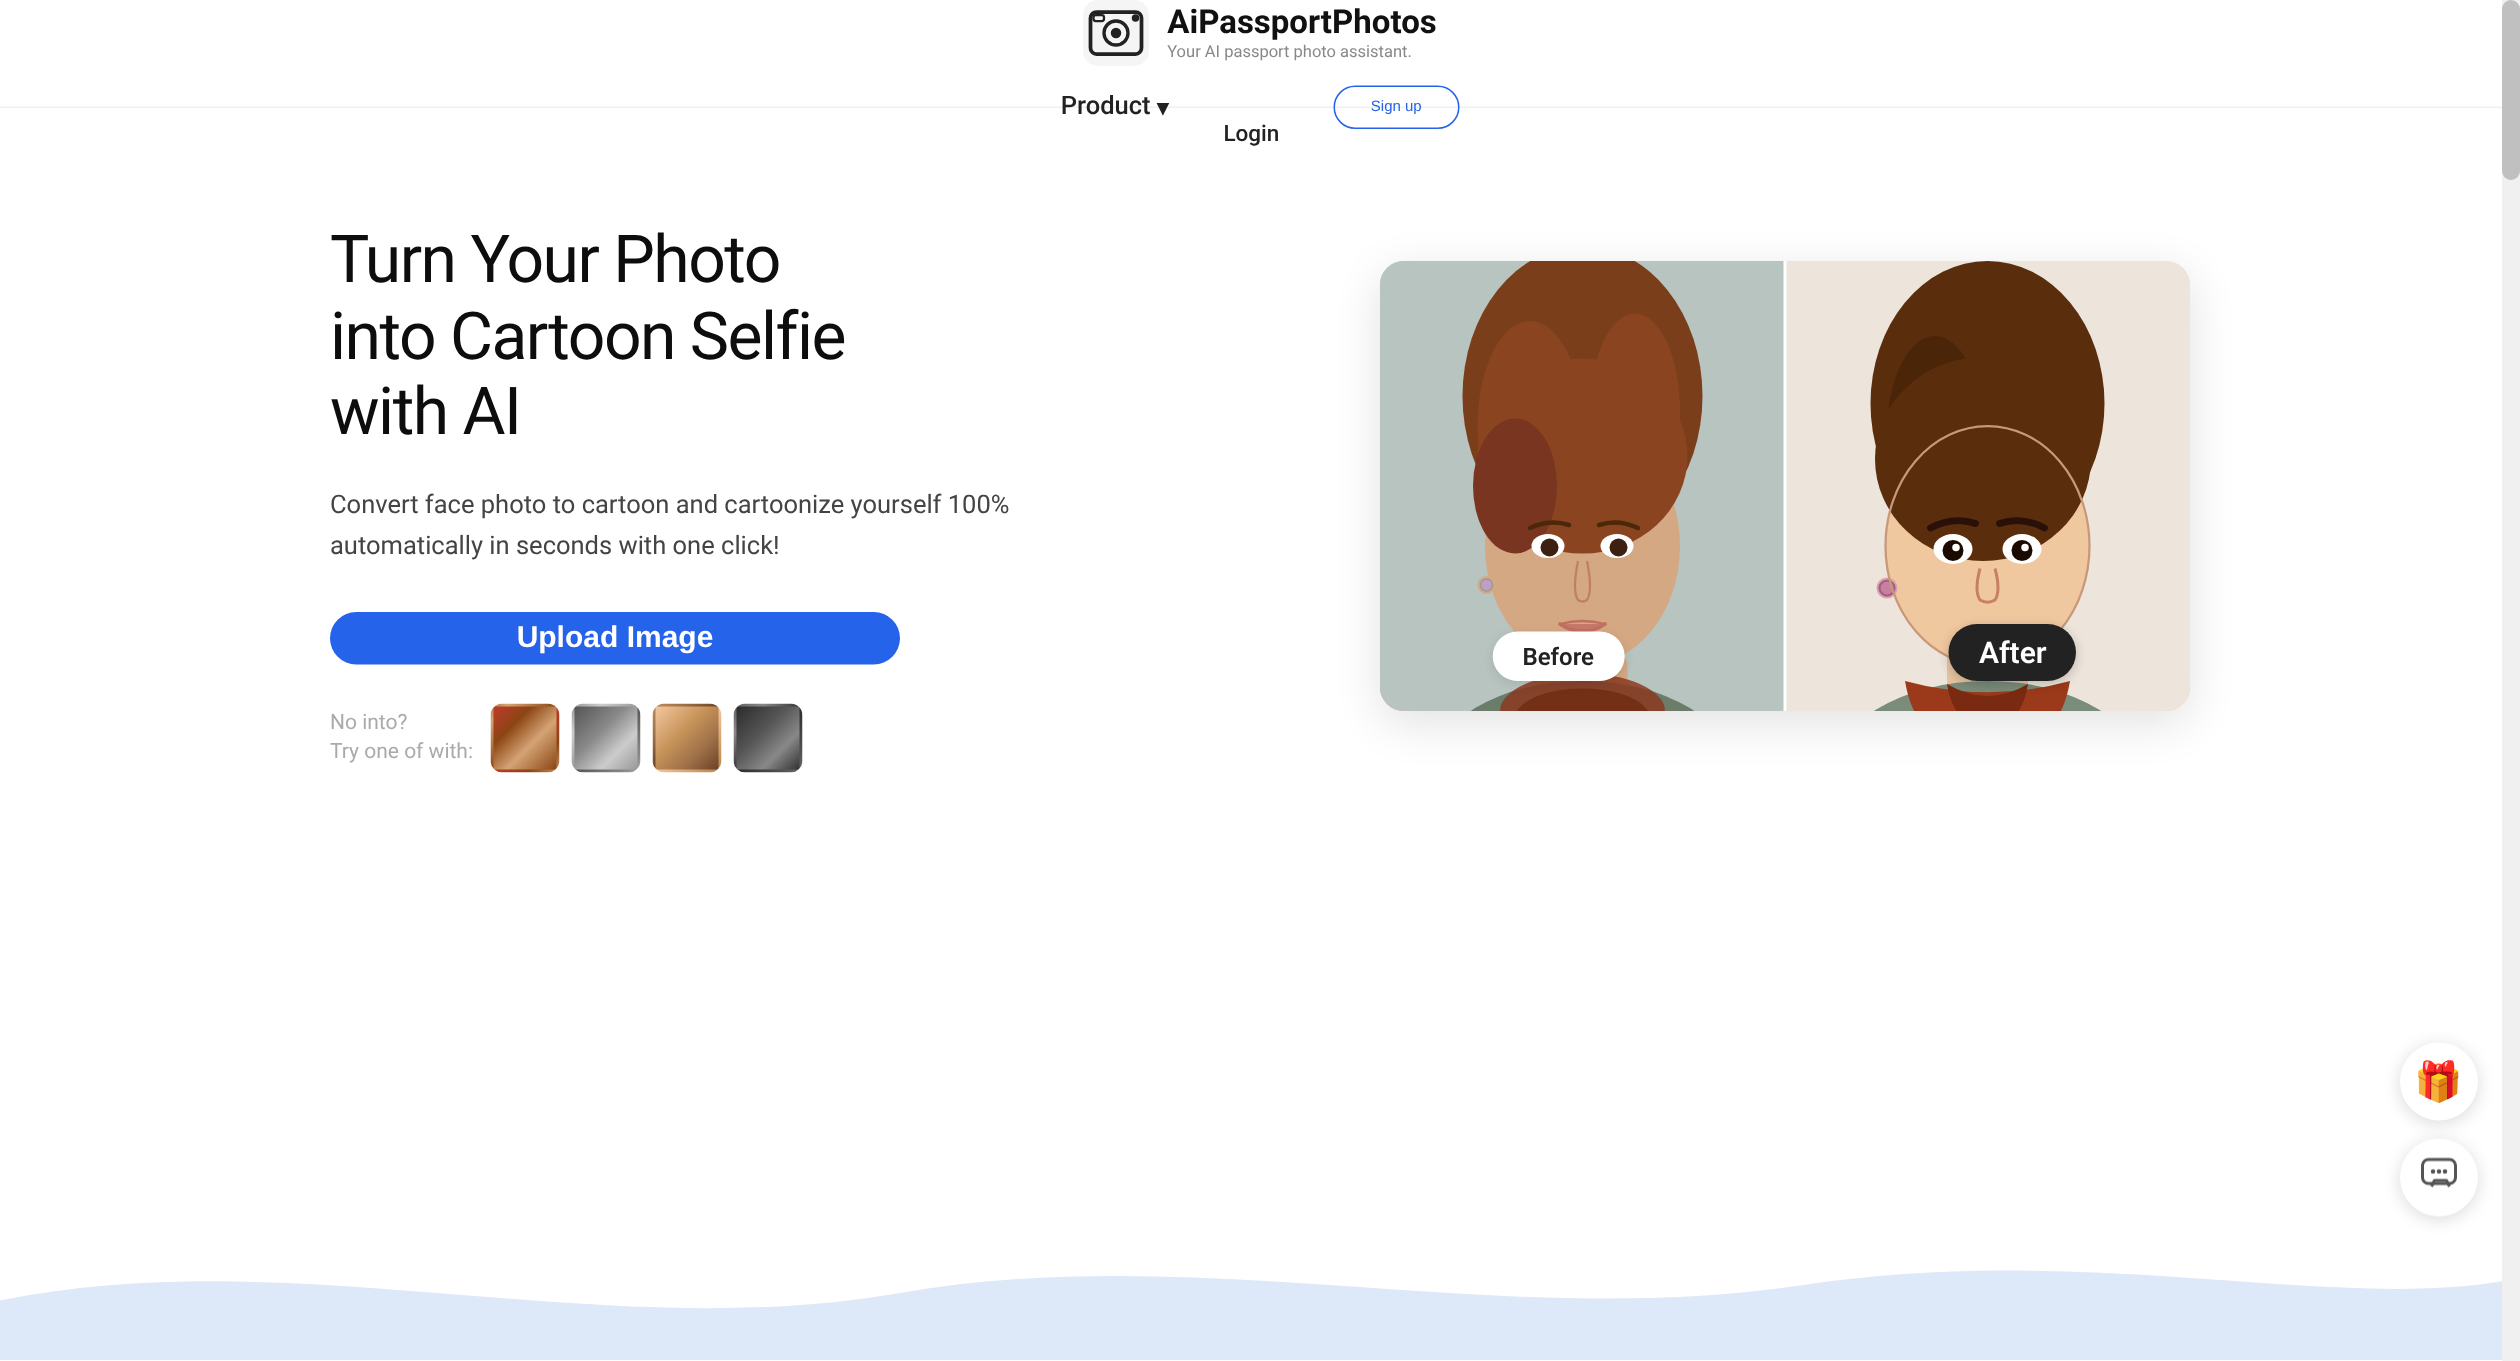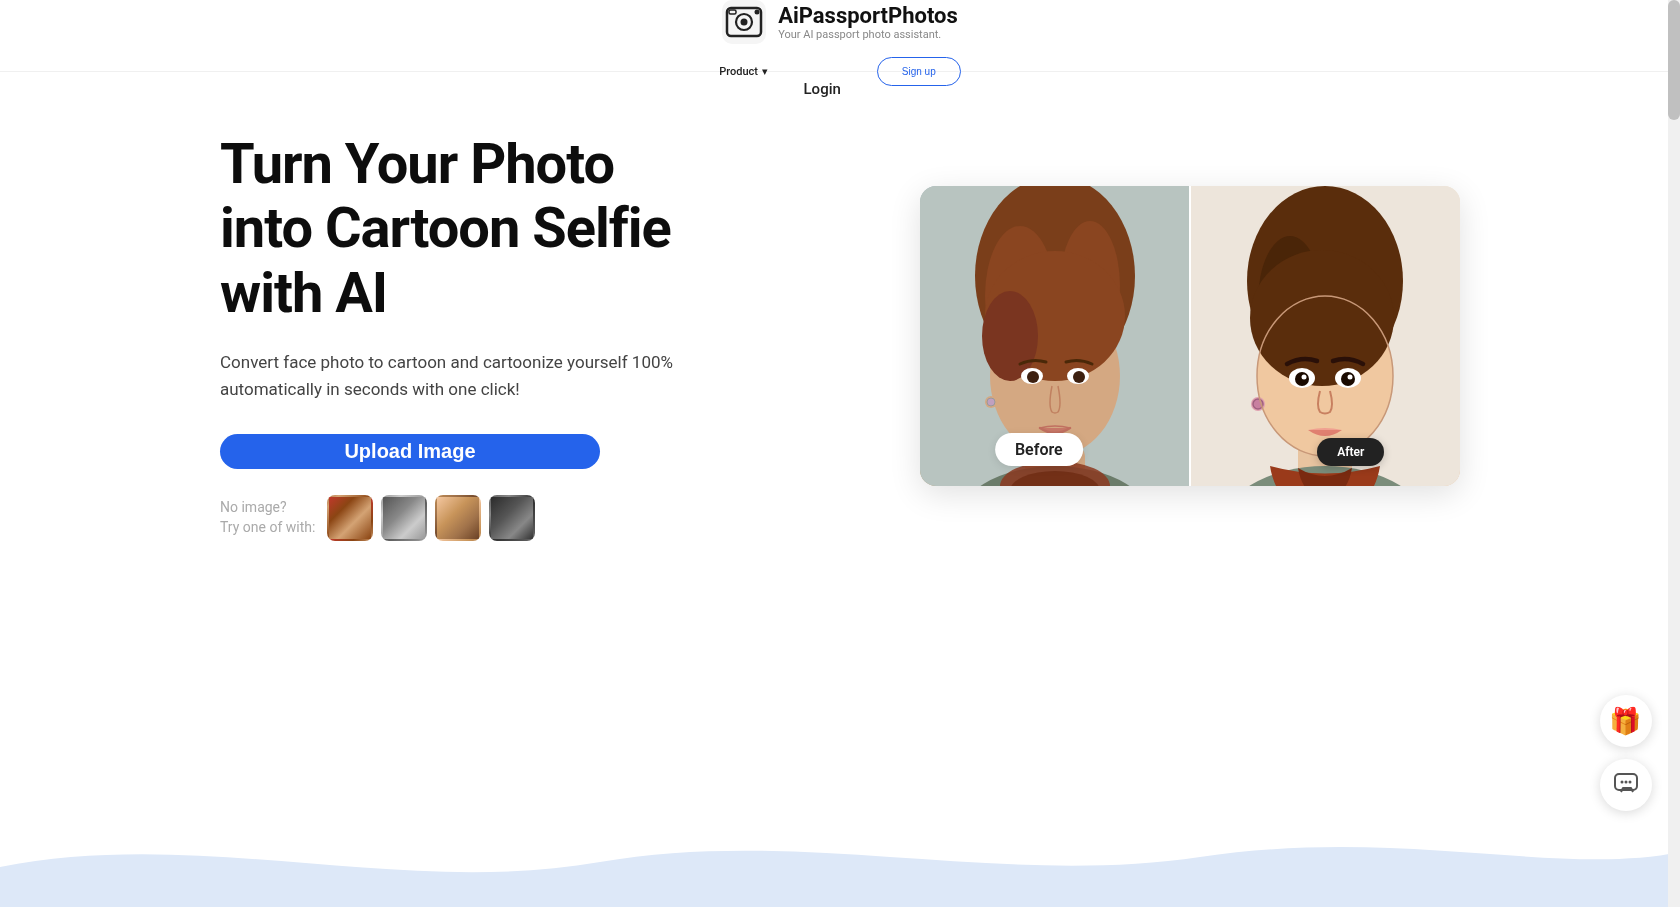--- a/index.html
+++ b/index.html
@@ -48,21 +48,21 @@
     }
     .nav-links {
       display: flex;
       align-items: center;
       gap: 36px;
     }
     .nav-product {
       display: flex;
       align-items: center;
       gap: 4px;
-      font-size: 11px;
+      font-size: 17px;
       color: #222;
       cursor: pointer;
       font-weight: 500;
     }
     .nav-login {
       font-size: 15px;
       color: #222;
       cursor: pointer;
       font-weight: 500;
       margin-top: 36px;
@@ -105,25 +105,26 @@
       gap: 80px;
       position: relative;
     }
     .left-panel {
       flex: 0 0 520px;
       display: flex;
       flex-direction: column;
       gap: 20px;
     }
     .hero-title {
-      font-size: 56px;
-      font-weight: 700;
+      font-size: 44px;
+      font-weight: 400;
       line-height: 1.15;
       color: #0d0d0d;
       letter-spacing: -1px;
+      margin-top: 16px;
     }
     .hero-subtitle {
       font-size: 17px;
       color: #444;
       line-height: 1.6;
       max-width: 460px;
       margin-top: 4px;
     }
     .upload-btn {
       display: flex;
@@ -245,21 +246,21 @@
       box-shadow: 0 2px 8px rgba(0,0,0,0.1);
       z-index: 10;
     }
     .label-after {
       position: absolute;
       bottom: 20px;
       right: 14%;
       background: #222;
       border-radius: 24px;
       padding: 7px 20px;
-      font-size: 12px;
+      font-size: 20px;
       font-weight: 600;
       color: #fff;
       box-shadow: 0 2px 8px rgba(0,0,0,0.2);
       z-index: 10;
     }
 
     
     .wave-footer {
       position: absolute;
       bottom: 0;
@@ -336,21 +337,21 @@
   <div class="left-panel">
     <h1 class="hero-title">
       <span>Turn Your Photo</span><br>
       <span>into Cartoon Selfie</span><br>
       <span>with AI</span>
     </h1>
     <p class="hero-subtitle">Convert face photo to cartoon and cartoonize yourself 100% automatically in seconds with one click!</p>
     <button class="upload-btn">Upload Image</button>
     <div class="sample-row">
       <span class="sample-label">
-        <span>No image?</span><br>
+        <span>No into?</span><br>
         <span>Try one of with:</span>
       </span>
       <div class="sample-images">
         <div class="sample-thumb thumb-1"></div>
         <div class="sample-thumb thumb-2"></div>
         <div class="sample-thumb thumb-3"></div>
         <div class="sample-thumb thumb-4"></div>
       </div>
     </div>
   </div>

